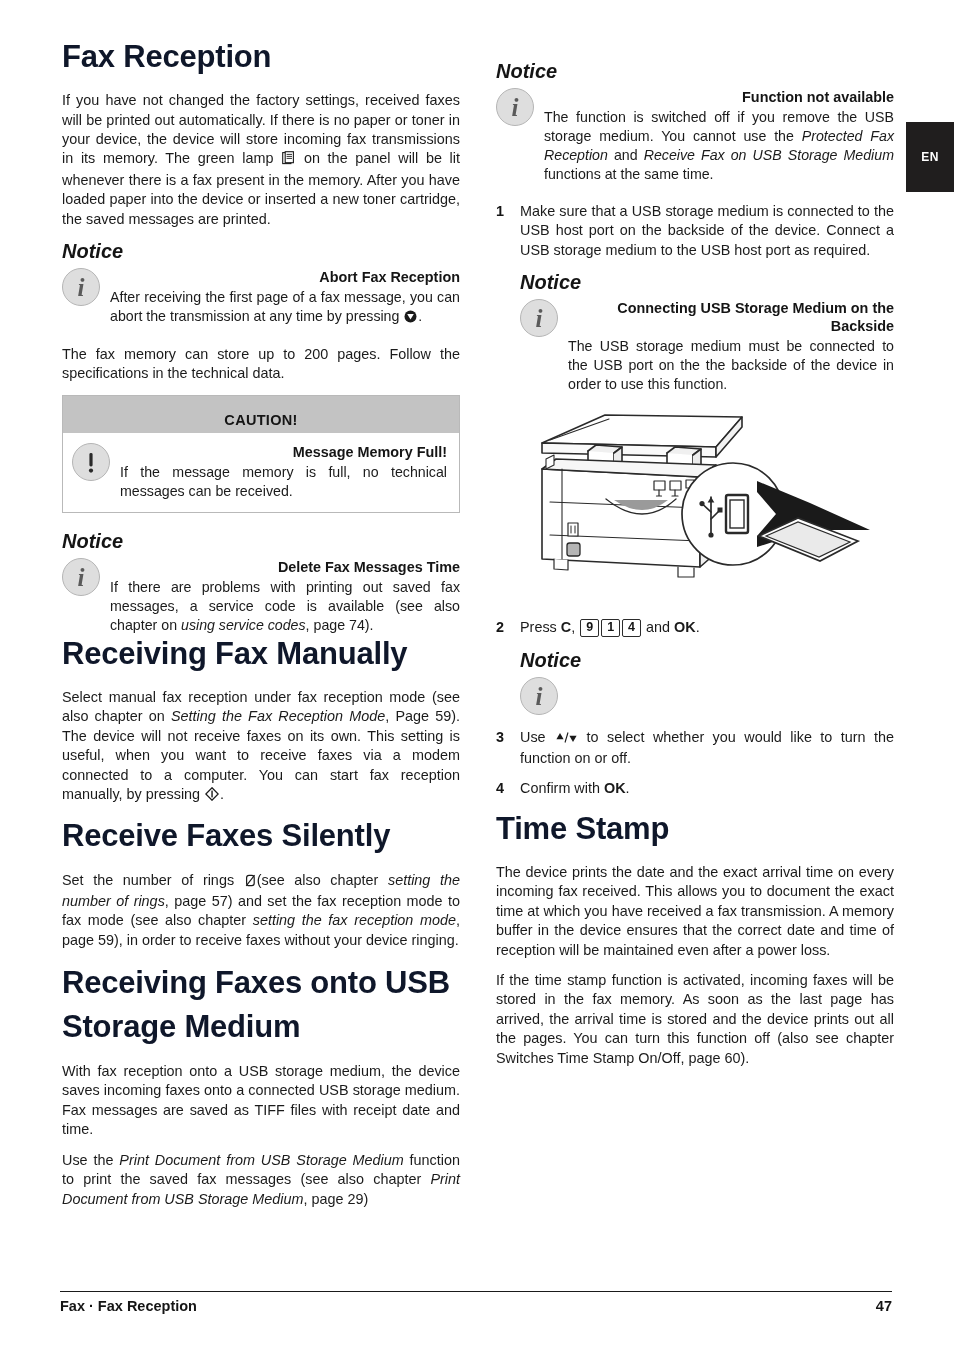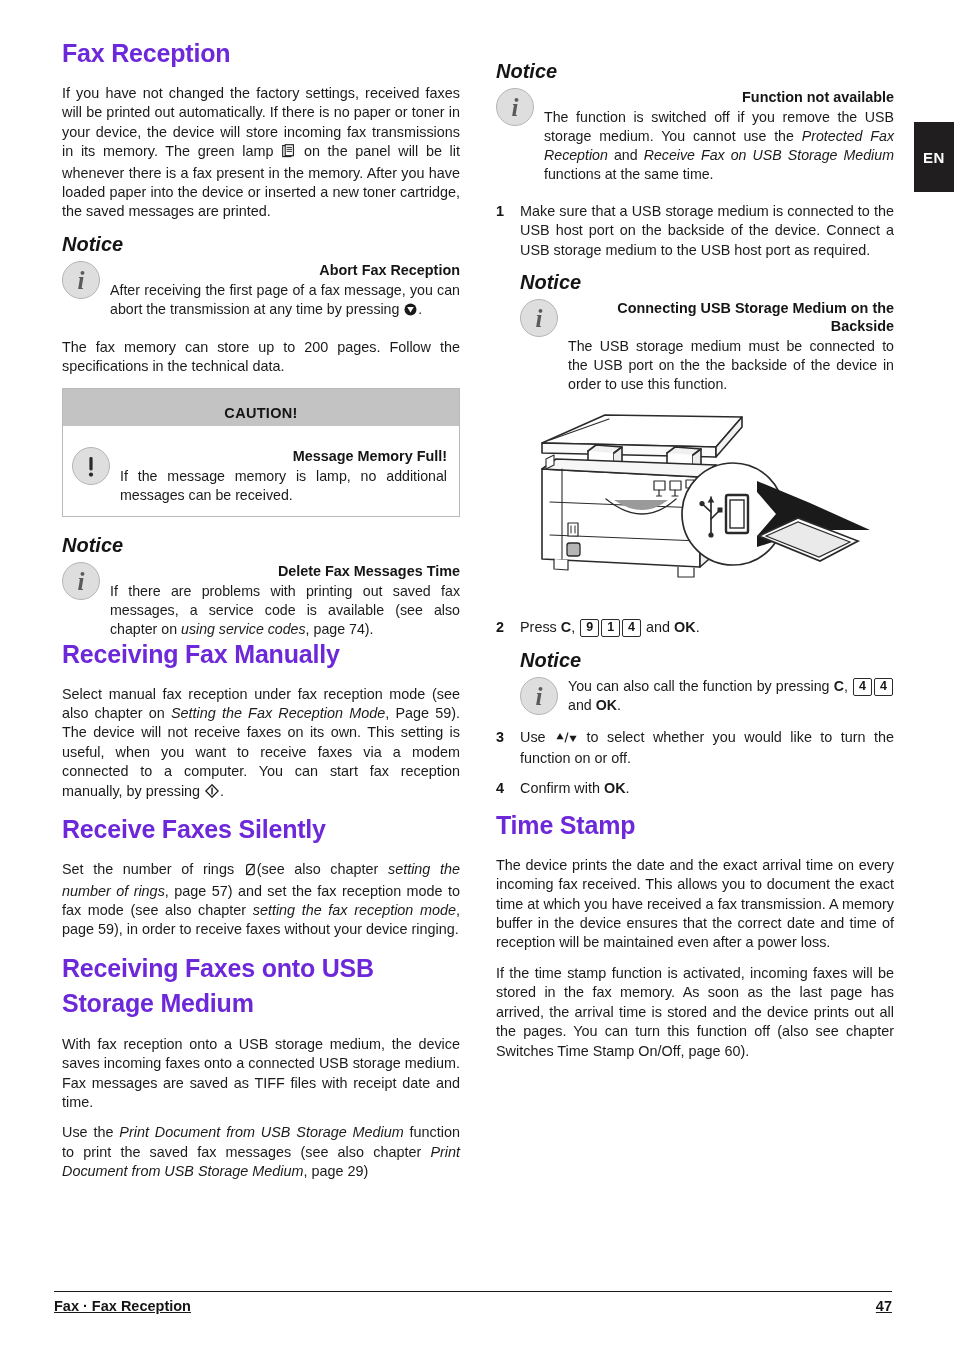--- a/index.html
+++ b/index.html
@@ -21,25 +21,25 @@
     left: 0; top: 0;
     width: 954px;
     height: 1350px;
   }
 
   
   .lang-tab {
     position: absolute;
     right: 0;
     top: 122px;
-    width: 40px;
+    width: 48px;
     height: 70px;
     background: #201e1e;
     color: #ffffff;
-    font-size: 15px;
+    font-size: 12px;
     font-weight: bold;
     letter-spacing: 0.5px;
     display: flex;
     align-items: center;
     justify-content: center;
   }
 
   
   .columns {
     position: absolute;
@@ -48,26 +48,26 @@
     width: 832px;
     display: flex;
     gap: 36px;
   }
   .col {
     width: 398px;
   }
 
   
   h1.sec {
-    font-size: 25px;
+    font-size: 31px;
     font-weight: bold;
     letter-spacing: -0.2px;
     margin: 0 0 16px 0;
     line-height: 1.2;
-    color: #6d28d9;
+    color: #0f172a;
   }
   h1.sec.tight { margin-bottom: 14px; }
   .gap-top { margin-top: 30px; }
   .gap-top-lg { margin-top: 36px; }
 
   p.body {
     font-size: 14.4px;
     line-height: 19.4px;
     margin: 0 0 11px 0;
     text-align: justify;
@@ -130,21 +130,21 @@
   .caution-head {
     background: #c3c3c3;
     text-align: center;
     font-size: 14.5px;
     font-weight: bold;
     letter-spacing: 0.3px;
     padding: 16px 0 5px 0;
     color: #151515;
   }
   .caution-body {
-    padding: 20px 12px 11px 9px;
+    padding: 9px 12px 11px 9px;
     display: flex;
     align-items: flex-start;
     gap: 10px;
     background: #fff;
   }
 
   
   .step {
     display: flex;
     gap: 10px;
@@ -192,24 +192,23 @@
   
   .figure {
     margin: 10px 0 16px 0;
     display: flex;
     justify-content: center;
   }
 
   
   .footer {
     position: absolute;
-    left: 54px;
+    left: 60px;
     right: 62px;
     bottom: 36px;
-    text-decoration: underline;
   }
   .footer-rule {
     border-top: 1.6px solid #1a1a1a;
     margin-bottom: 6px;
   }
   .footer-row {
     display: flex;
     justify-content: space-between;
     align-items: baseline;
     font-size: 14.5px;
@@ -275,21 +274,21 @@
         <div class="caution-head">CAUTION!</div>
         <div class="caution-body">
           <div class="badge">
             <svg viewBox="0 0 36 36">
               <rect x="16.4" y="9" width="3.2" height="13.5" rx="1.4" fill="#2a2a2a"></rect>
               <circle cx="18" cy="26.6" r="2.1" fill="#2a2a2a"></circle>
             </svg>
           </div>
           <div class="notice-inner">
             <div class="notice-title">Message Memory Full!</div>
-            <p class="notice-text">If the message memory is lamp, no additional messages can be received.</p>
+            <p class="notice-text">If the message memory is full, no technical messages can be received.</p>
           </div>
         </div>
       </div>
 
       <div class="notice" style="margin-top:17px;">
         <div class="notice-label">Notice</div>
         <div class="notice-body">
           <div class="badge">
             <svg viewBox="0 0 36 36">
               <text x="18" y="27" text-anchor="middle" font-family="Liberation Serif, serif" font-style="italic" font-weight="bold" font-size="25" fill="#5a5a5a">i</text>
@@ -470,27 +469,20 @@
 
       <div class="step-notice">
         <div class="notice-label">Notice</div>
         <div class="notice-body">
           <div class="badge">
             <svg viewBox="0 0 36 36">
               <text x="18" y="27" text-anchor="middle" font-family="Liberation Serif, serif" font-style="italic" font-weight="bold" font-size="25" fill="#5a5a5a">i</text>
             </svg>
           </div>
           <div class="notice-inner">
-            <p class="notice-text">
-              <span>You can also call the function by pressing</span>
-              <span class="bd">C</span><span>,</span>
-              <span class="key">4</span><span class="key">4</span>
-              <span>and</span>
-              <span class="bd">OK</span><span>.</span>
-            </p>
           </div>
         </div>
       </div>
 
       <div class="step">
         <div class="step-num">3</div>
         <div class="step-txt">
           <span>Use</span>
           <span class="glyph">
             <svg width="22" height="13" viewBox="0 0 22 13">

